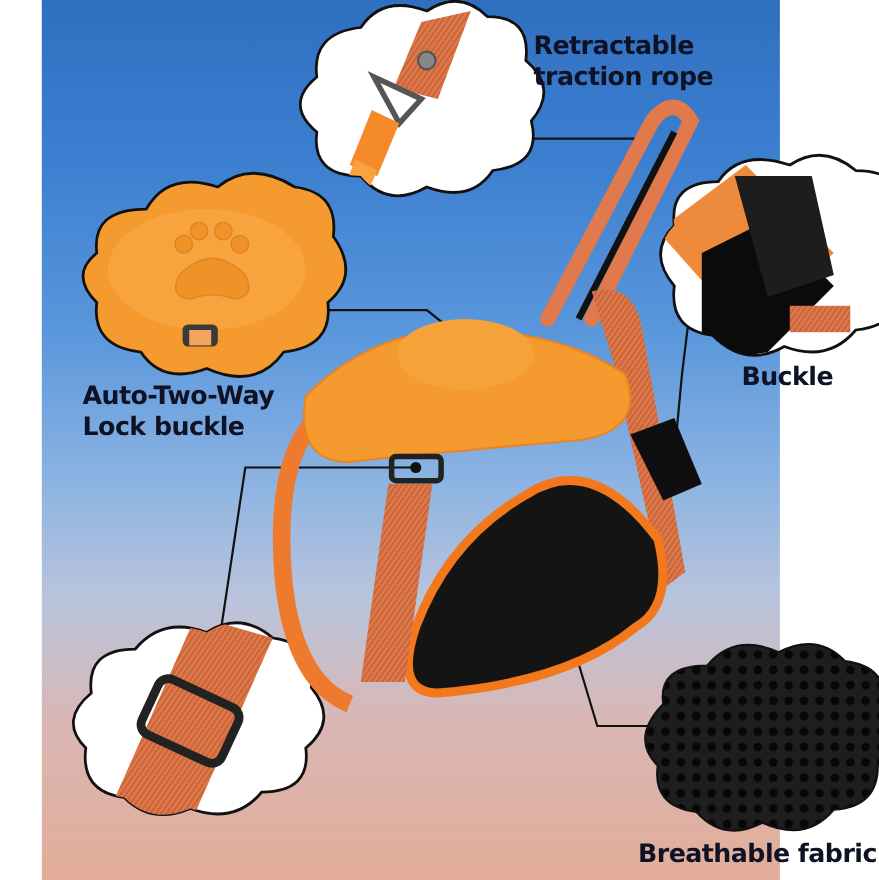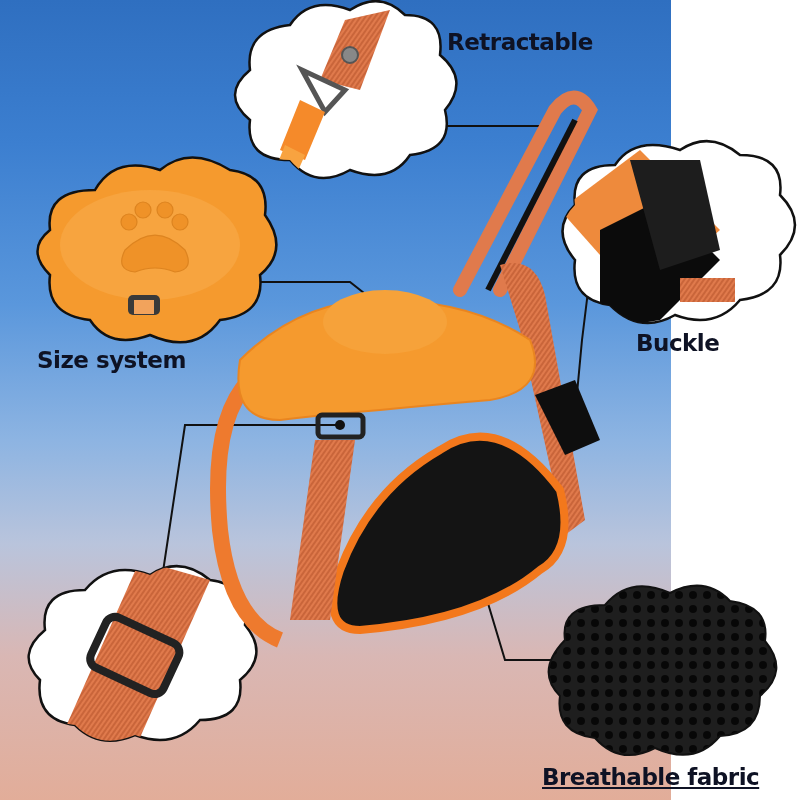--- a/index.html
+++ b/index.html
@@ -1,18 +1,18 @@
 <!DOCTYPE html>
 <html><head>
 <meta charset="utf-8">
 <style>
   html,body{margin:0;padding:0;}
   body{width:799px;height:800px;overflow:hidden;font-family:"DejaVu Sans","Liberation Sans",sans-serif;}
   #stage{position:relative;width:671px;height:800px;
-    background:linear-gradient(180deg,#2f6fc0 0%,#3c7fd0 18%,#5a97dc 38%,#8db4e2 55%,#b9c4dc 68%,#d9b7b4 82%,#e2ad99 100%);}
+    background:linear-gradient(180deg,#2f6fc0 0%,#3c7fd0 18%,#5a97dc 38%,#8db4e2 55%,#b9c4dc 68%,#d9b7b4 82%,#e2ad99 100%);margin-left:38px;}
   .label{position:absolute;color:#0e1224;font-weight:bold;font-size:23px;line-height:28px;letter-spacing:-0.5px;white-space:nowrap;}
   .label span{display:block;}
   svg.layer{position:absolute;left:0;top:0;}
 </style>
 </head>
 <body>
 
 <div id="stage">
 
   <svg class="layer" width="799" height="800" viewBox="0 0 799 800">
@@ -123,28 +123,30 @@
       <ellipse cx="385" cy="322" rx="62" ry="32" fill="#f6a23a"></ellipse>
 
       <rect x="318" y="415" width="45" height="22" rx="4" fill="none" stroke="#222" stroke-width="5"></rect>
 
       <path d="M535,395 L575,380 L600,440 L565,455z" fill="#0e0e0e"></path>
     </g>
   </svg>
 
   <div class="label" style="left:447px;top:28px;">
     <span>Retractable</span>
+    <span>traction rope</span>
   </div>
 
   <div class="label" style="left:37px;top:346px;">
-    <span>Size system</span>
+    <span>Auto-Two-Way</span>
+    <span>Lock buckle</span>
   </div>
 
   <div class="label" style="left:636px;top:329px;">
     <span>Buckle</span>
   </div>
 
 
-  <div class="label" style="left:542px;top:763px;text-decoration:underline;">
+  <div class="label" style="left:542px;top:763px;">
     <span>Breathable fabric</span>
   </div>
 
 </div>
 
 </body></html>

